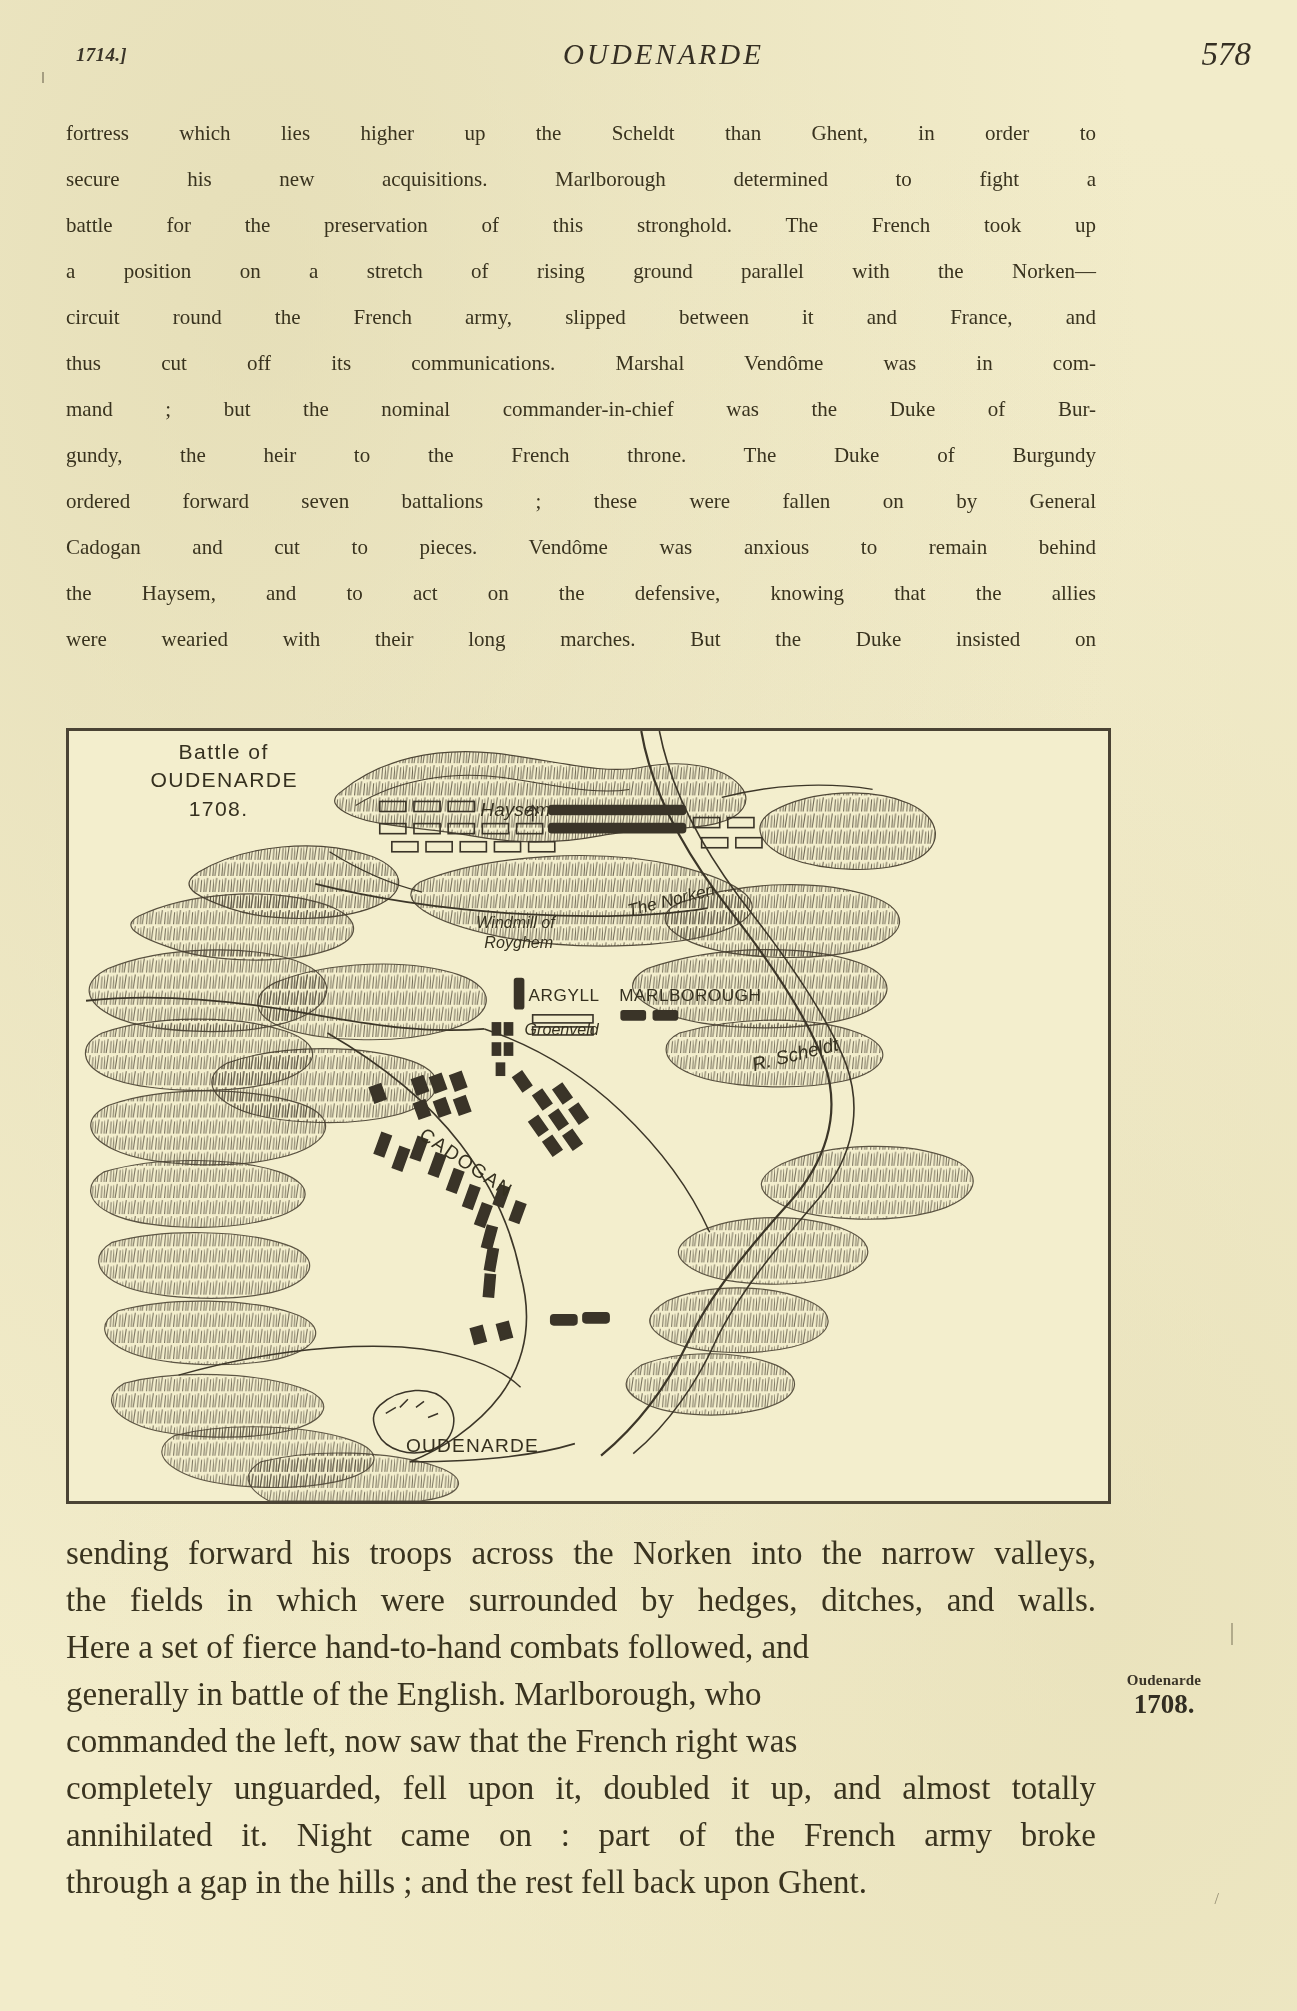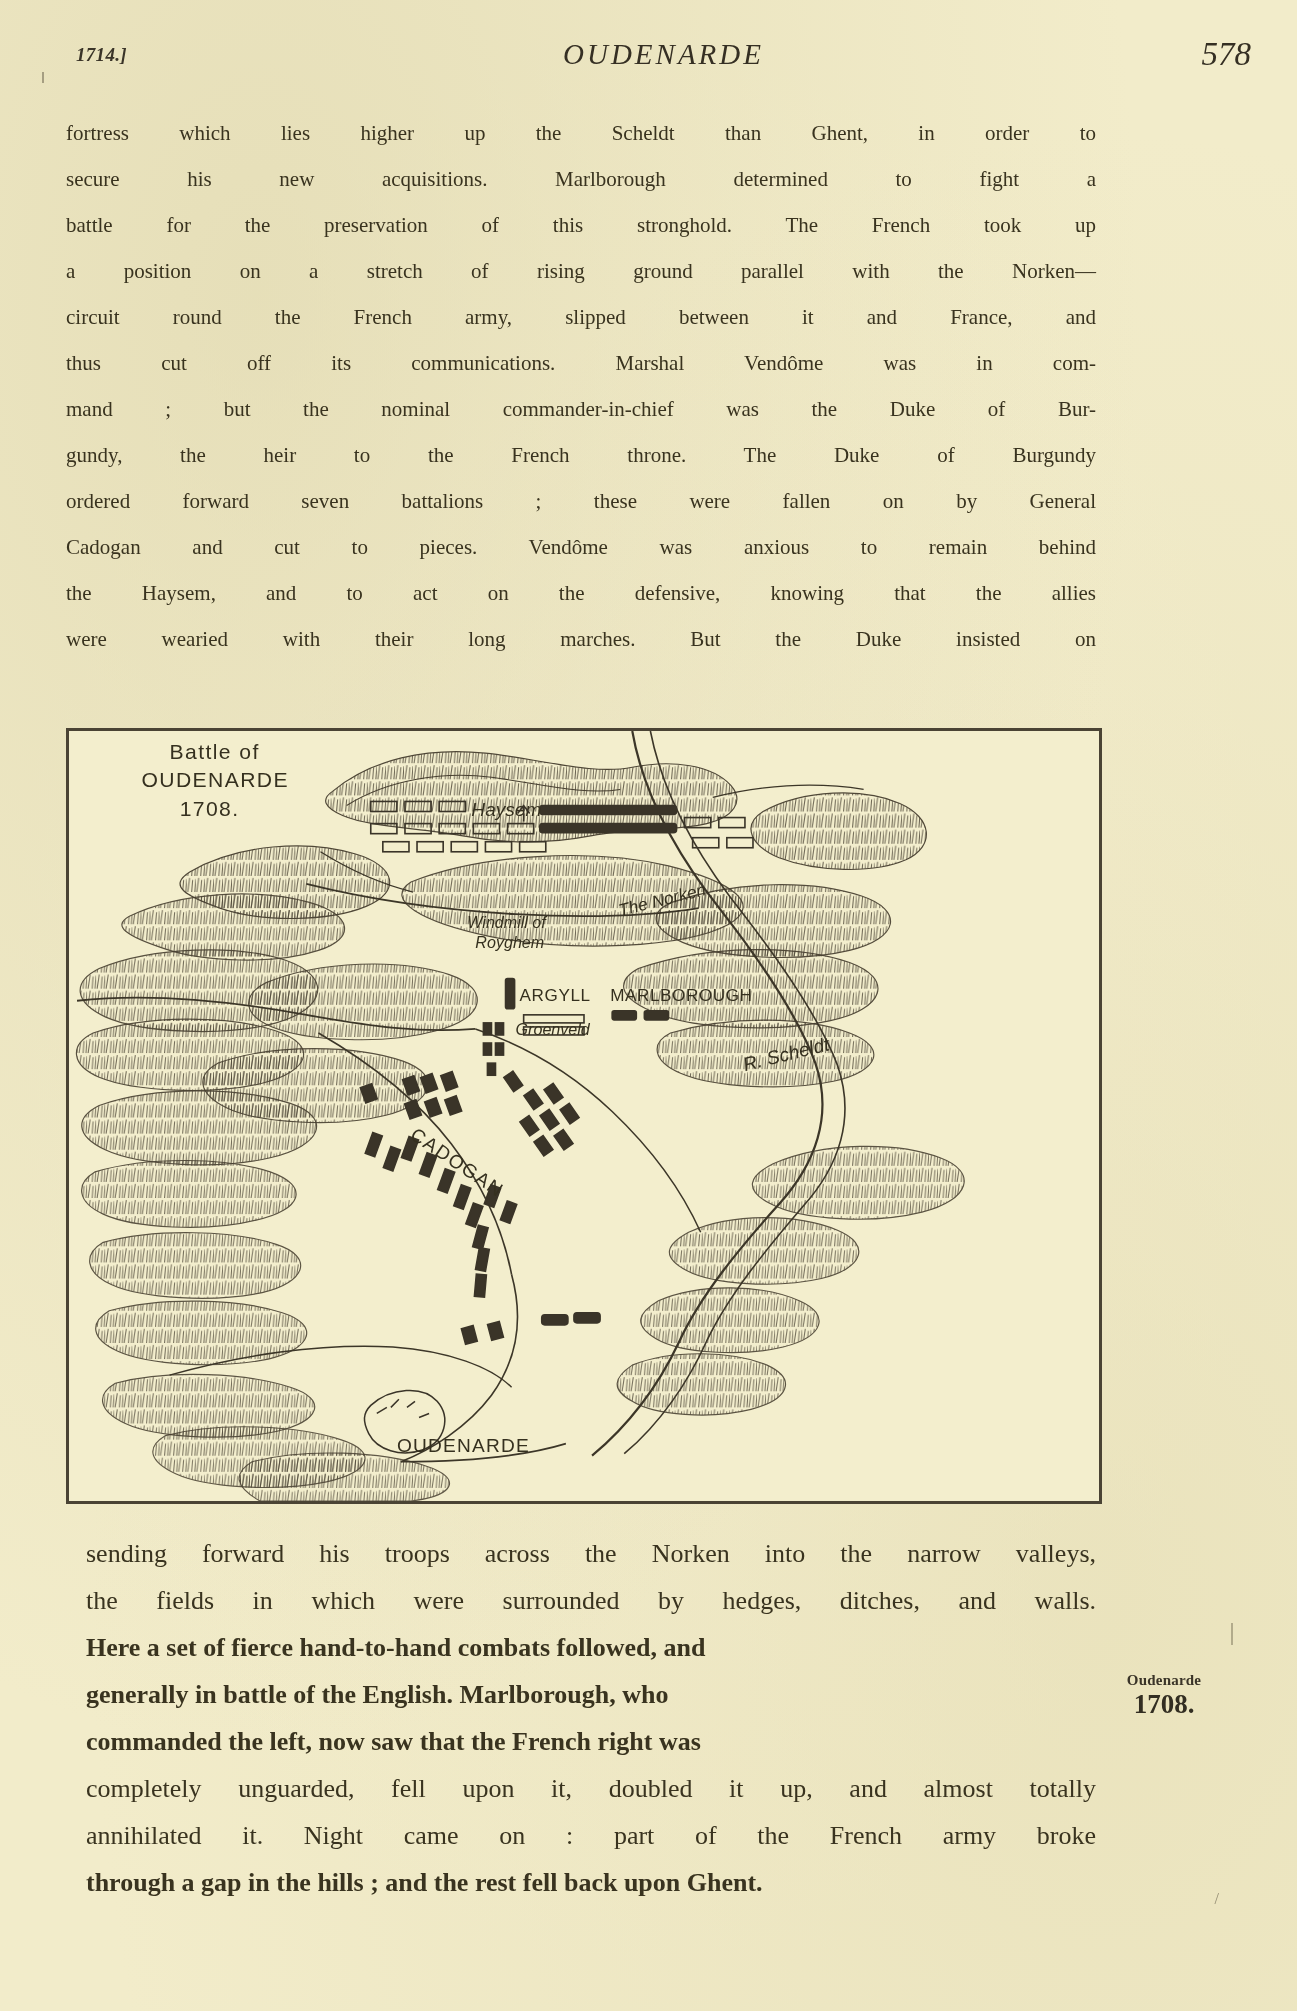--- a/index.html
+++ b/index.html
@@ -73,41 +73,41 @@
   p.just {
     margin: 0;
     font-size: 21px;
     line-height: 46px;
     text-align: justify;
     text-justify: inter-word;
     color: #39331f;
   }
   p.just.second {
     line-height: 47px;
-    font-size: 26px;
-    margin-left: 20px;
+    font-size: 33px;
   }
   
   .line {
     display: block;
     text-align: justify;
     text-align-last: justify;
     white-space: nowrap;
   }
-  .line.last { text-align-last: left; font-weight: bold; }
+  .line.last { text-align-last: left; }
   
   .figure {
     position: absolute;
     left: 66px;
     top: 728px;
     width: 1030px;
     height: 770px;
     border: 3px solid #4a4334;
     background: #f3eecd;
     overflow: hidden;
+    padding-left: 9px;
   }
   .figure svg { display:block; width: 100%; height: 100%; }
   
   .sidenote {
     position: absolute;
     right: 58px;
     top: 1672px;
     width: 150px;
     text-align: center;
     line-height: 1.15;

